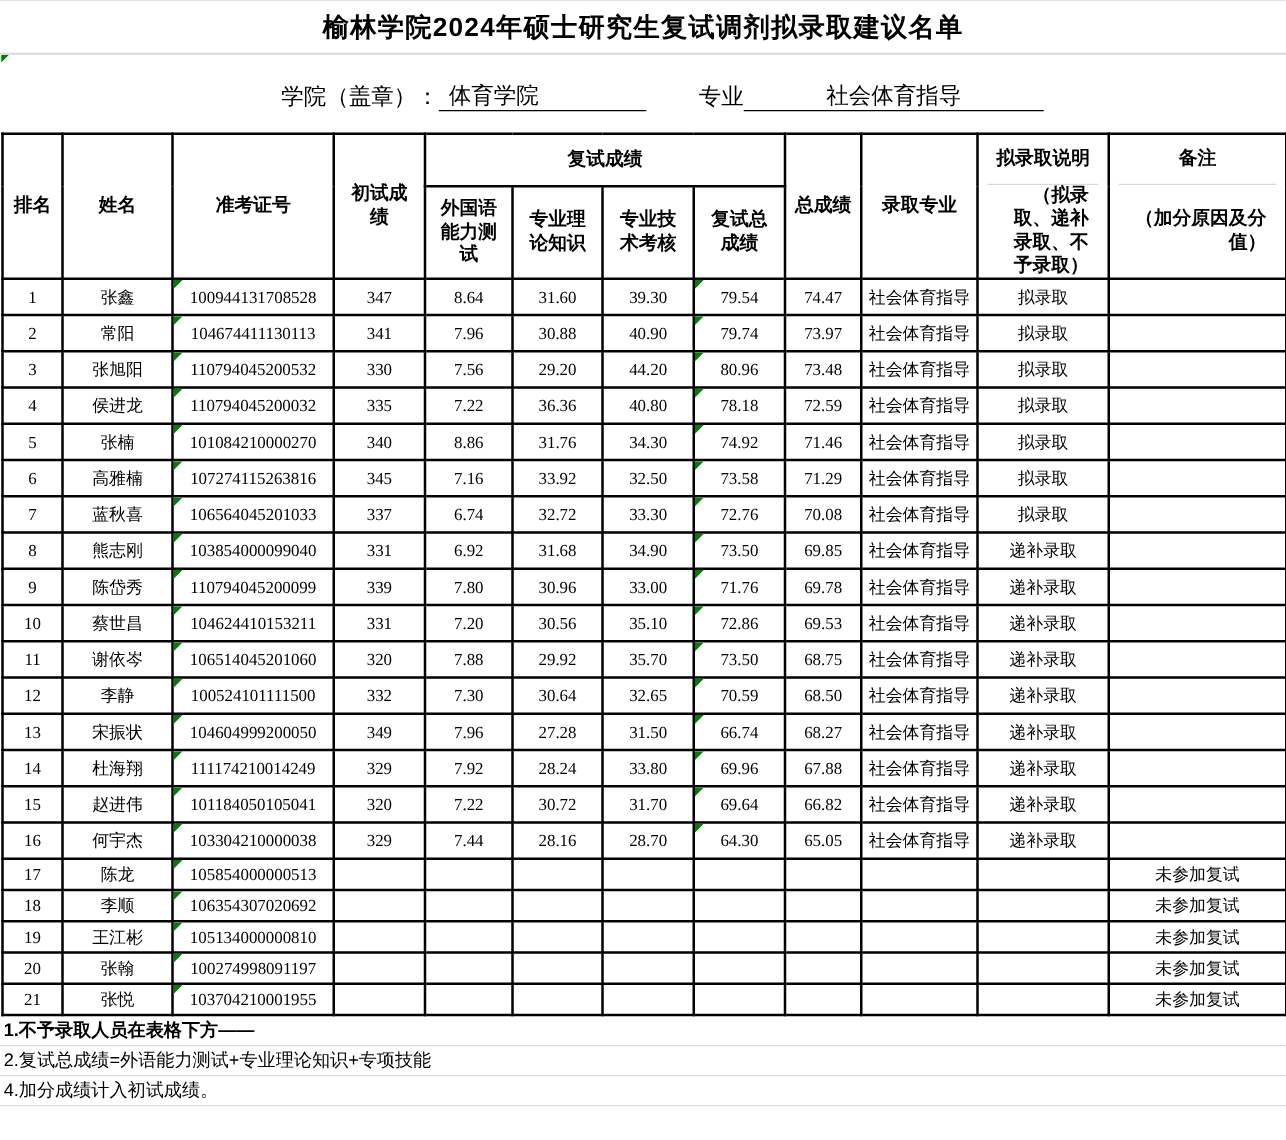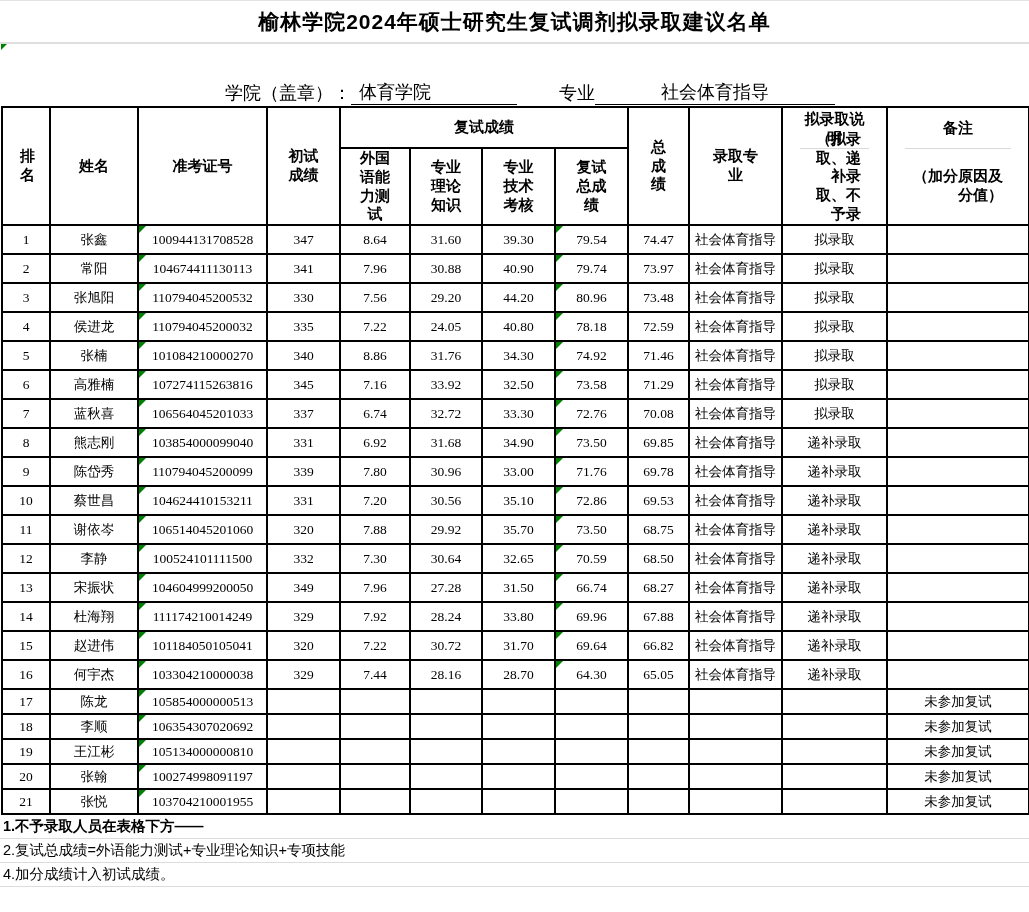--- a/index.html
+++ b/index.html
@@ -18,36 +18,36 @@
   }
   .a2-marker{
     position:absolute;left:1px;top:44px;width:0;height:0;
     border-top:6px solid #008000;border-right:6px solid transparent;
   }
   
   .form-row{
     height:62px;position:relative;
     font-family:"Liberation Serif","DejaVu Serif",serif;font-size:18px;
   }
-  .form-inner{position:absolute;left:225px;top:36px;display:flex;align-items:flex-end;white-space:nowrap;}
+  .form-inner{position:absolute;left:225px;top:20px;display:flex;align-items:flex-end;white-space:nowrap;}
   .u-line{display:inline-block;border-bottom:1px solid #000;height:24px;line-height:24px;}
   .college-line{width:158px;padding-left:8px;text-align:left;}
   .major-gap{display:inline-block;width:42px;}
   .major-line{width:240px;text-align:center;}
   
   table.sheet{
     border-collapse:collapse;table-layout:fixed;width:1027px;margin-left:1px;
   }
   table.sheet th,table.sheet td{
     border:2px solid #000;text-align:center;vertical-align:middle;
     overflow:hidden;padding:0 2px;position:relative;
   }
   table.sheet th{
     font-weight:bold;font-size:15px;line-height:1.25;
-    font-family:"Liberation Sans",sans-serif;padding:0 17px;
+    font-family:"Liberation Sans",sans-serif;padding:0 7px;
   }
   tr.h-top{height:41px;}
   tr.h-sub{height:72px;}
   table.sheet td{
     font-size:13.5px;font-family:"Liberation Serif","DejaVu Serif",serif;
     height:27px;
   }
   tbody tr.short td{height:23px;}
   td.c-name,td.c-major,td.c-decision,td.c-remark{font-family:"Liberation Sans",sans-serif;font-size:13.5px;}
   
@@ -175,21 +175,21 @@
         <td class="c-admit">社会体育指导</td>
         <td class="c-decision">拟录取</td>
         <td class="c-remark"></td>
       </tr>
       <tr>
         <td class="c-rank">4</td>
         <td class="c-name">侯进龙</td>
         <td class="c-exam">110794045200032<span class="cell-marker"></span></td>
         <td class="c-initial">335</td>
         <td class="c-foreign">7.22</td>
-        <td class="c-theory">24.05</td>
+        <td class="c-theory">36.36</td>
         <td class="c-technical">40.80</td>
         <td class="c-retest">78.18<span class="cell-marker"></span></td>
         <td class="c-total">72.59</td>
         <td class="c-admit">社会体育指导</td>
         <td class="c-decision">拟录取</td>
         <td class="c-remark"></td>
       </tr>
       <tr>
         <td class="c-rank">5</td>
         <td class="c-name">张楠</td>

